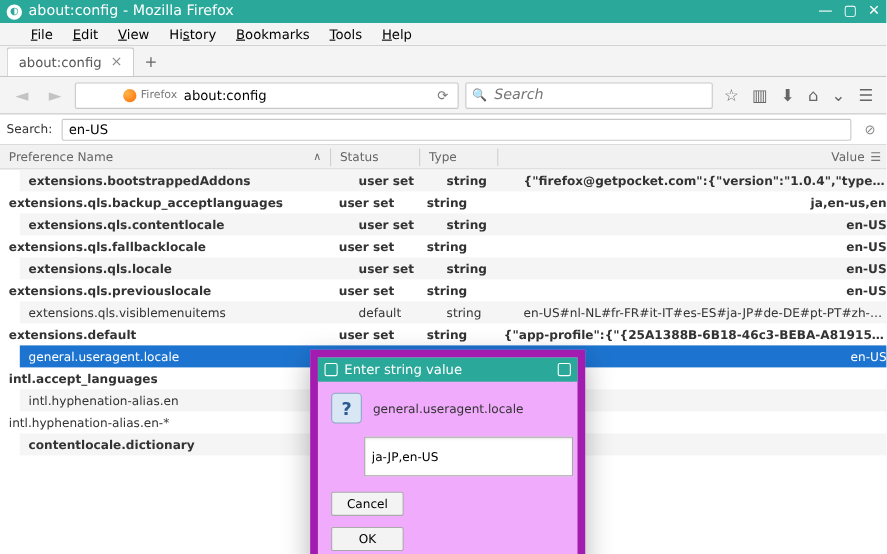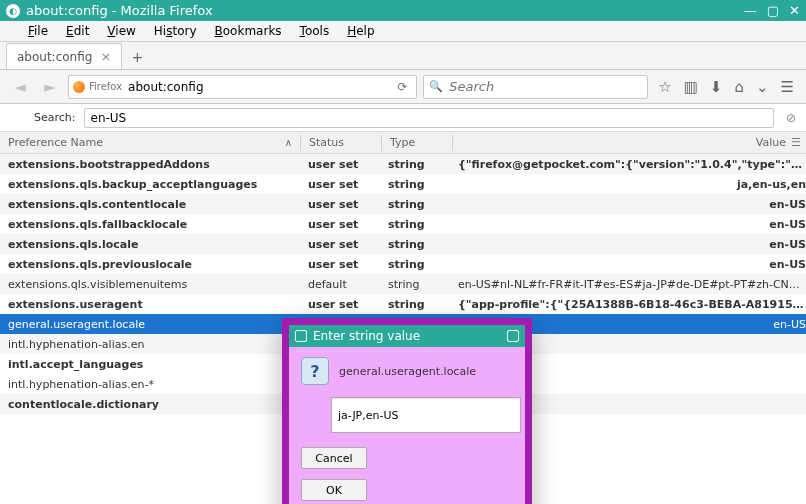--- a/index.html
+++ b/index.html
@@ -21,50 +21,50 @@
 .tabstrip { height: 28px; background: #f4f4f4; display: flex; align-items: flex-end; padding: 0 6px; border-bottom: 1px solid #c8c8c8; }
 .tab { display: flex; align-items: center; gap: 8px; background: #fff; border: 1px solid #c8c8c8; border-bottom: none; border-radius: 3px 3px 0 0; padding: 4px 10px; height: 26px; font-size: 12px; color: #555; }
 .tab .tab-close { color: #888; cursor: pointer; font-size: 13px; }
 .newtab { width: 22px; height: 24px; display: flex; align-items: center; justify-content: center; font-size: 14px; color: #666; cursor: pointer; margin-left: 4px; }
 
 
 .urlbar-row { height: 34px; background: #f4f4f4; border-bottom: 1px solid #c8c8c8; display: flex; align-items: center; padding: 0 8px; gap: 6px; }
 .nav-btn { width: 24px; height: 24px; display: flex; align-items: center; justify-content: center; color: #888; font-size: 15px; cursor: pointer; }
 .nav-btn.disabled { opacity: 0.45; }
 .urlbox { flex: 1.6; height: 24px; border: 1px solid #c8c8c8; background: #fff; border-radius: 2px; display: flex; align-items: center; padding: 0 4px; }
-.urlbox .identity { display: flex; align-items: center; gap: 4px; font-size: 10px; color: #777; margin-right: 6px; }
+.urlbox .identity { display: flex; align-items: center; gap: 4px; font-size: 10px; color: #777; margin-right: 6px; margin-left: 39px; }
 .urlbox .identity .fxlogo { width: 12px; height: 12px; border-radius: 50%; background: radial-gradient(circle at 30% 30%, #ffb54a, #ff6a00); }
 .urlbox input { border: none; outline: none; flex: 1; font-size: 12px; height: 20px; }
 .urlbox .reload { color: #777; font-size: 12px; cursor: pointer; padding: 0 4px; }
 .searchbox { flex: 1; height: 24px; border: 1px solid #c8c8c8; background: #fff; border-radius: 2px; display: flex; align-items: center; padding: 0 6px; gap: 6px; }
 .searchbox input { border: none; outline: none; flex: 1; font-size: 13px; font-style: italic; color: #888; }
 .toolbar-icons { display: flex; gap: 12px; color: #666; font-size: 15px; padding: 0 4px; }
 .toolbar-icons span { cursor: pointer; }
 
 
 .search-row { height: 28px; display: flex; align-items: center; border-bottom: 1px solid #d8d8d8; padding: 0 6px; gap: 8px; }
-.search-row label { font-size: 11px; color: #333; margin-left: 28px; }
+.search-row label { font-size: 11px; color: #333; }
 .search-row input { flex: 1; height: 20px; border: 1px solid #c8c8c8; border-radius: 2px; padding: 0 6px; font-size: 12px; }
 .clear-search { color: #888; font-size: 12px; cursor: pointer; padding: 0 4px; }
 
 
 .thead { height: 22px; background: #f1f1f1; border-bottom: 1px solid #d8d8d8; display: flex; align-items: center; font-size: 11px; color: #666; }
 .col-name { width: 300px; padding-left: 8px; display: flex; align-items: center; gap: 4px; }
 .col-name .sort { margin-left: auto; margin-right: 8px; font-size: 10px; }
 .col-sep { width: 1px; background: #d0d0d0; height: 16px; }
 .col-status { width: 80px; padding-left: 8px; }
 .col-type { width: 70px; padding-left: 8px; }
 .col-value { flex: 1; padding-left: 8px; }
 .col-menu { width: 20px; text-align: center; color: #777; cursor: pointer; }
 
 
 .tbody { }
 .trow { height: 20px; display: flex; align-items: center; font-size: 11px; color: #333; }
 .trow .col-name { font-size: 11px; }
-.trow.even { background: #f5f5f5; }
+.trow.even { background: #f5f5f5; margin-left: 18px; }
 .trow.bold { font-weight: bold; }
 .trow.selected { background: #1d74d0; color: #fff; }
 .trow.selected .col-value, .trow.selected .col-status, .trow.selected .col-type, .trow.selected .col-name { color: #fff; }
 .col-value { white-space: nowrap; overflow: hidden; text-overflow: ellipsis; text-align: right; }
 
 
 .dialog { position: absolute; left: 282px; top: 318px; width: 250px; background: #f0abfc; border: 7px solid #a21caf; box-shadow: 0 8px 24px rgba(0,0,0,.3); }
 .dialog .dlg-title { height: 22px; background: #2aa89a; color: #fff; display: flex; align-items: center; padding: 0 6px; font-size: 12px; gap: 6px; }
 .dialog .dlg-title .dlg-icon { width: 12px; height: 12px; border: 1.5px solid #fff; border-radius: 2px; display: inline-block; }
 .dialog .dlg-title .dlg-close-icon { margin-left: auto; width: 12px; height: 12px; border: 1.5px solid #fff; border-radius: 2px; }
@@ -189,39 +189,39 @@
       <div class="col-type">string</div>
       <div class="col-value">en-US</div>
     </div>
     <div class="trow even">
       <div class="col-name">extensions.qls.visiblemenuitems</div>
       <div class="col-status">default</div>
       <div class="col-type">string</div>
       <div class="col-value">en-US#nl-NL#fr-FR#it-IT#es-ES#ja-JP#de-DE#pt-PT#zh-CN#ru-RU#zh-TW</div>
     </div>
     <div class="trow bold">
-      <div class="col-name">extensions.useragent</div>
+      <div class="col-name">extensions.default</div>
       <div class="col-status">user set</div>
       <div class="col-type">string</div>
       <div class="col-value">{"app-profile":{"{25A1388B-6B18-46c3-BEBA-A81915D0DE8F}":{"d":"/…</div>
     </div>
     <div class="trow even selected">
       <div class="col-name">general.useragent.locale</div>
       <div class="col-status">default</div>
       <div class="col-type">string</div>
       <div class="col-value">en-US</div>
     </div>
+    <div class="trow bold">
+      <div class="col-name">intl.accept_languages</div>
+      <div class="col-status"></div>
+      <div class="col-type"></div>
+      <div class="col-value"></div>
+    </div>
     <div class="trow even">
       <div class="col-name">intl.hyphenation-alias.en</div>
-      <div class="col-status"></div>
-      <div class="col-type"></div>
-      <div class="col-value"></div>
-    </div>
-    <div class="trow bold">
-      <div class="col-name">intl.accept_languages</div>
       <div class="col-status"></div>
       <div class="col-type"></div>
       <div class="col-value"></div>
     </div>
     <div class="trow">
       <div class="col-name">intl.hyphenation-alias.en-*</div>
       <div class="col-status"></div>
       <div class="col-type"></div>
       <div class="col-value"></div>
     </div>

